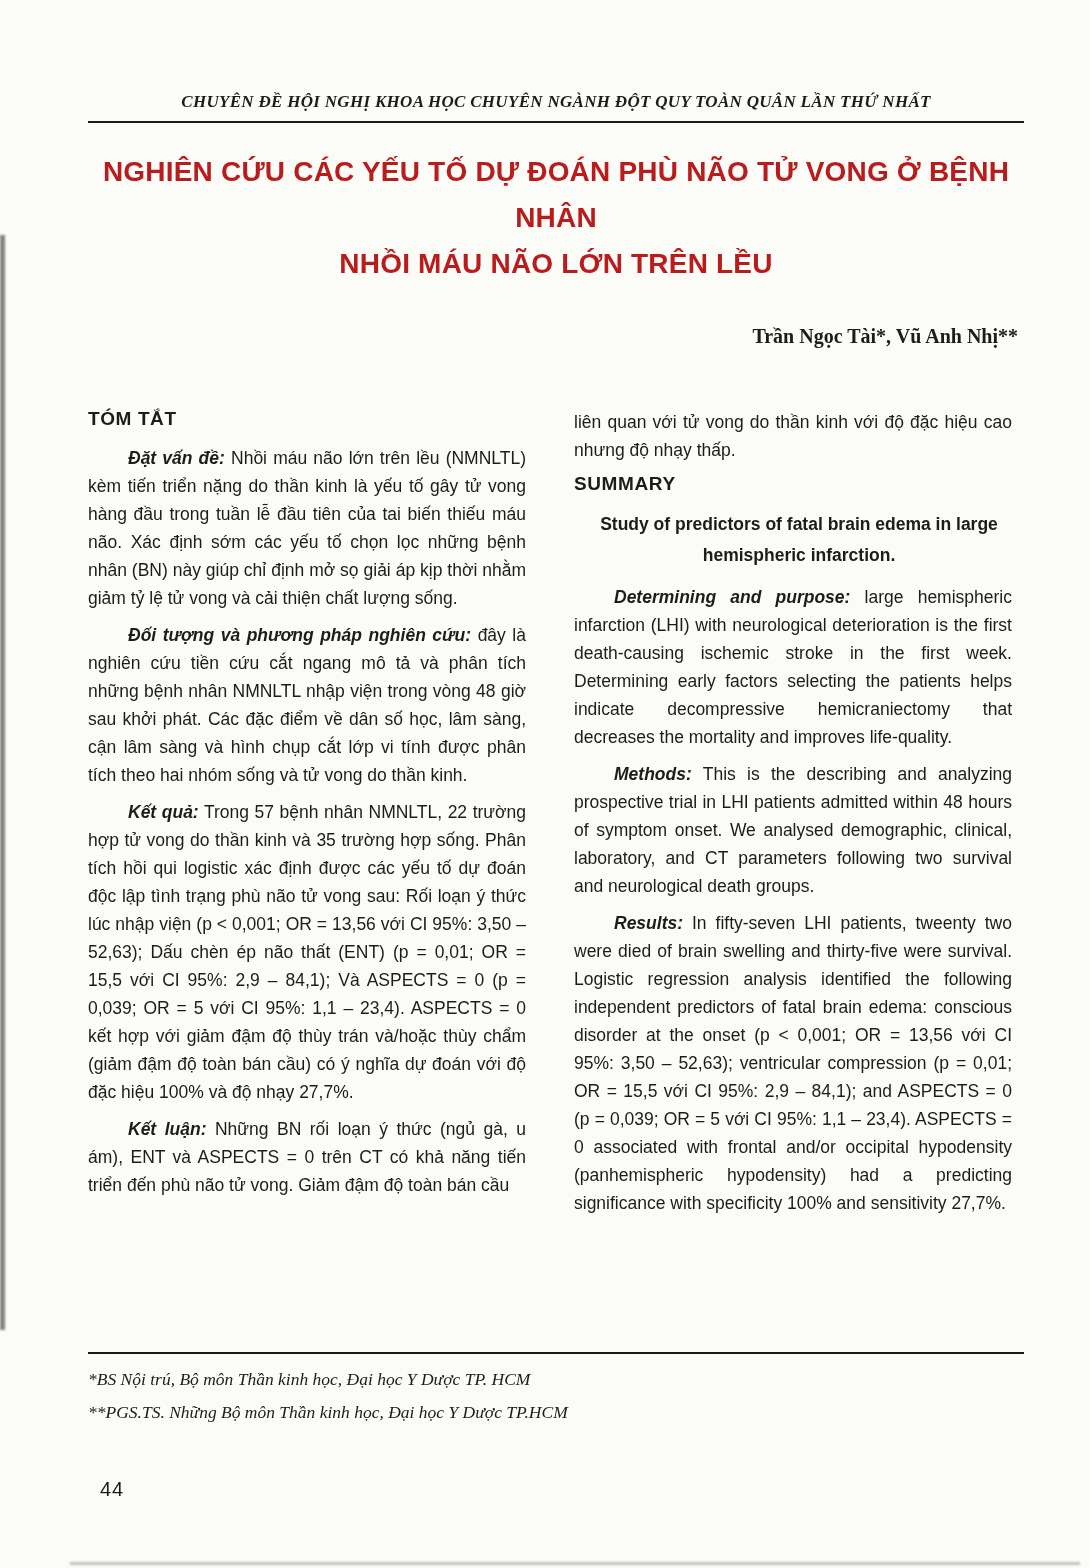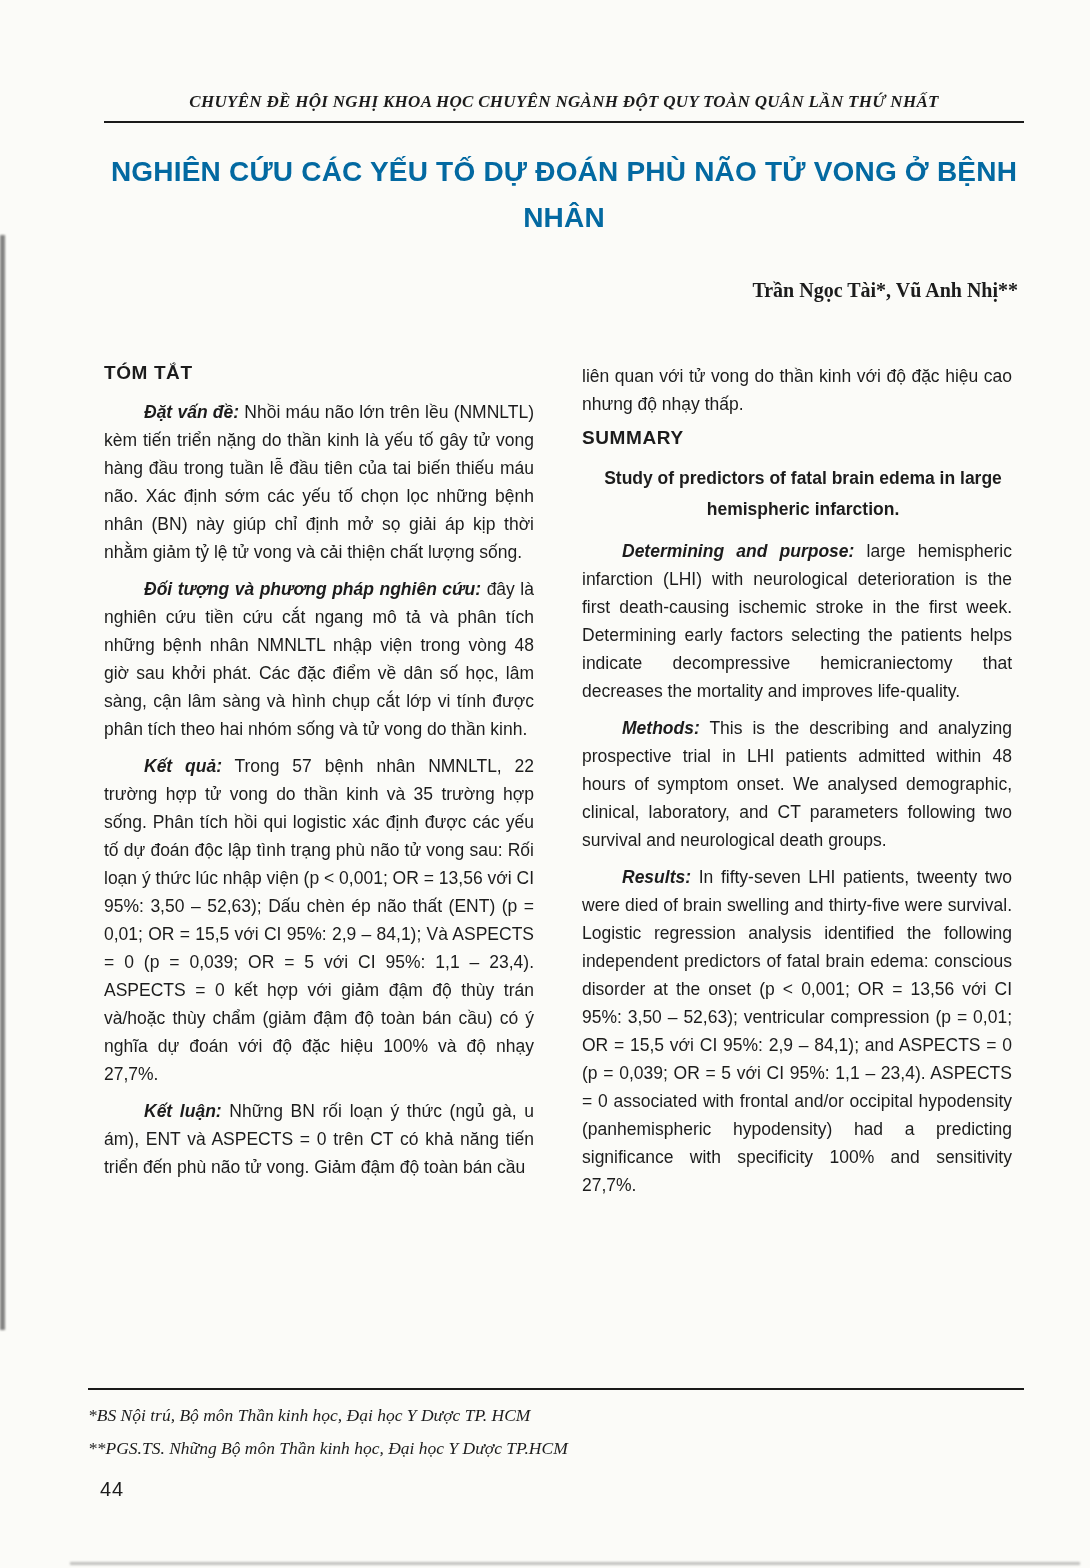--- a/index.html
+++ b/index.html
@@ -16,40 +16,40 @@
   
   .edge-left {
     position: absolute; left: 0; top: 235px; width: 5px; height: 1095px;
     background: #222; opacity: .55; filter: blur(1px);
   }
   .edge-bottom {
     position: absolute; left: 70px; right: 10px; bottom: 3px; height: 3px;
     background: #555; opacity: .35; filter: blur(1px);
   }
   .content {
-    position: absolute; left: 104px; right: 66px; top: 92px;
+    position: absolute; left: 88px; right: 66px; top: 92px;
   }
   .conf-header {
     font-family: "Liberation Serif", serif;
     font-style: italic;
     font-weight: bold;
     font-size: 17px;
     letter-spacing: .3px;
     text-align: center;
     padding-bottom: 9px;
     border-bottom: 2px solid #1a1a1a;
   }
   h1.title {
     margin: 26px 0 0 0;
     text-align: center;
     font-size: 28px;
     line-height: 46px;
     font-weight: 800;
     letter-spacing: .2px;
-    color: #0369a1;
+    color: #b91c1c;
   }
   .authors {
     margin-top: 38px;
     text-align: right;
     font-family: "Liberation Serif", serif;
     font-weight: bold;
     font-size: 20px;
     padding-right: 6px;
   }
   .columns {
@@ -84,41 +84,40 @@
     text-align: center;
   }
   .footnotes {
     position: absolute; left: 88px; right: 66px; top: 1352px;
     border-top: 2px solid #1a1a1a;
     padding-top: 9px;
     font-family: "Liberation Serif", serif;
     font-style: italic;
     font-size: 17.5px;
     line-height: 33px;
-    margin-top: 36px;
   }
   .page-number {
     position: absolute; left: 100px; top: 1478px;
     font-size: 20px;
     letter-spacing: 1px;
   }
 </style>
 </head>
 <body>
 
 <div class="page">
 
   <div class="edge-left"></div>
   <div class="edge-bottom"></div>
 
   <div class="content">
 
     <div class="conf-header">CHUYÊN ĐỀ HỘI NGHỊ KHOA HỌC CHUYÊN NGÀNH ĐỘT QUY TOÀN QUÂN LẦN THỨ NHẤT</div>
 
-    <h1 class="title"><span>NGHIÊN CỨU CÁC YẾU TỐ DỰ ĐOÁN PHÙ NÃO TỬ VONG Ở BỆNH NHÂN</span><br></h1>
+    <h1 class="title"><span>NGHIÊN CỨU CÁC YẾU TỐ DỰ ĐOÁN PHÙ NÃO TỬ VONG Ở BỆNH NHÂN</span><br><span>NHỒI MÁU NÃO LỚN TRÊN LỀU</span></h1>
 
     <div class="authors">Trần Ngọc Tài*, Vũ Anh Nhị**</div>
 
     <div class="columns">
 
       <div class="col">
         <h2 class="sect">TÓM TẮT</h2>
 
         <p class="para"><span class="lead">Đặt vấn đề:</span> <span>Nhồi máu não lớn trên lều (NMNLTL) kèm tiến triển nặng do thần kinh là yếu tố gây tử vong hàng đầu trong tuần lễ đầu tiên của tai biến thiếu máu não. Xác định sớm các yếu tố chọn lọc những bệnh nhân (BN) này giúp chỉ định mở sọ giải áp kịp thời nhằm giảm tỷ lệ tử vong và cải thiện chất lượng sống.</span></p>
 

